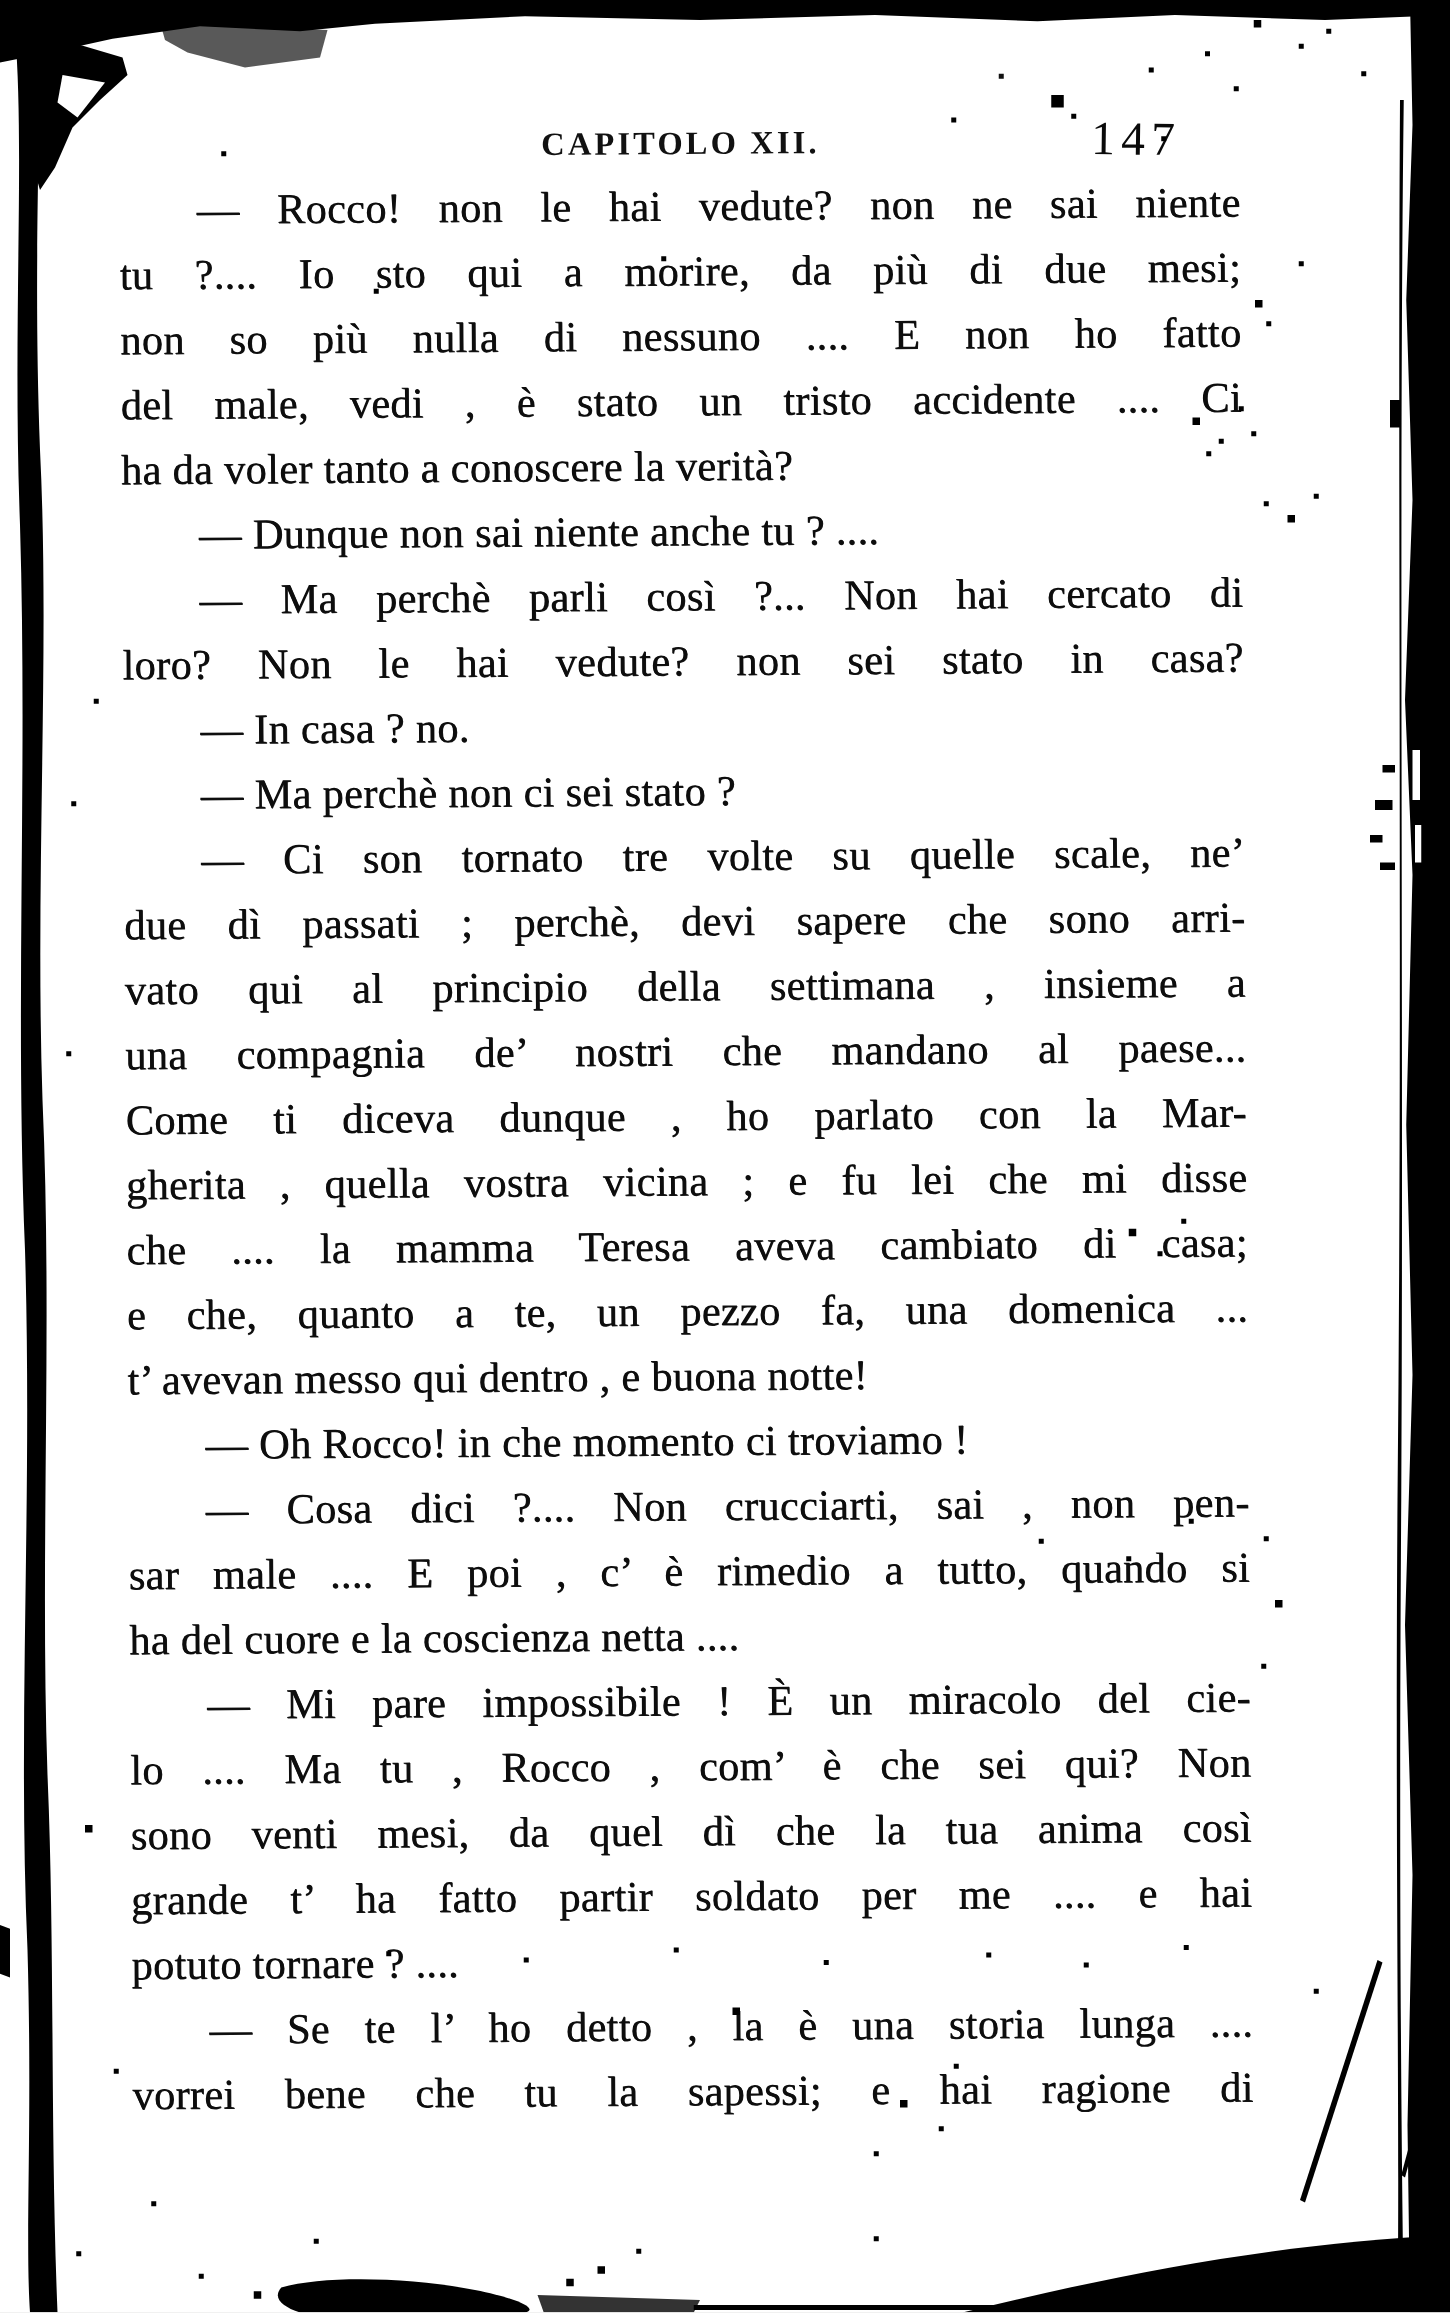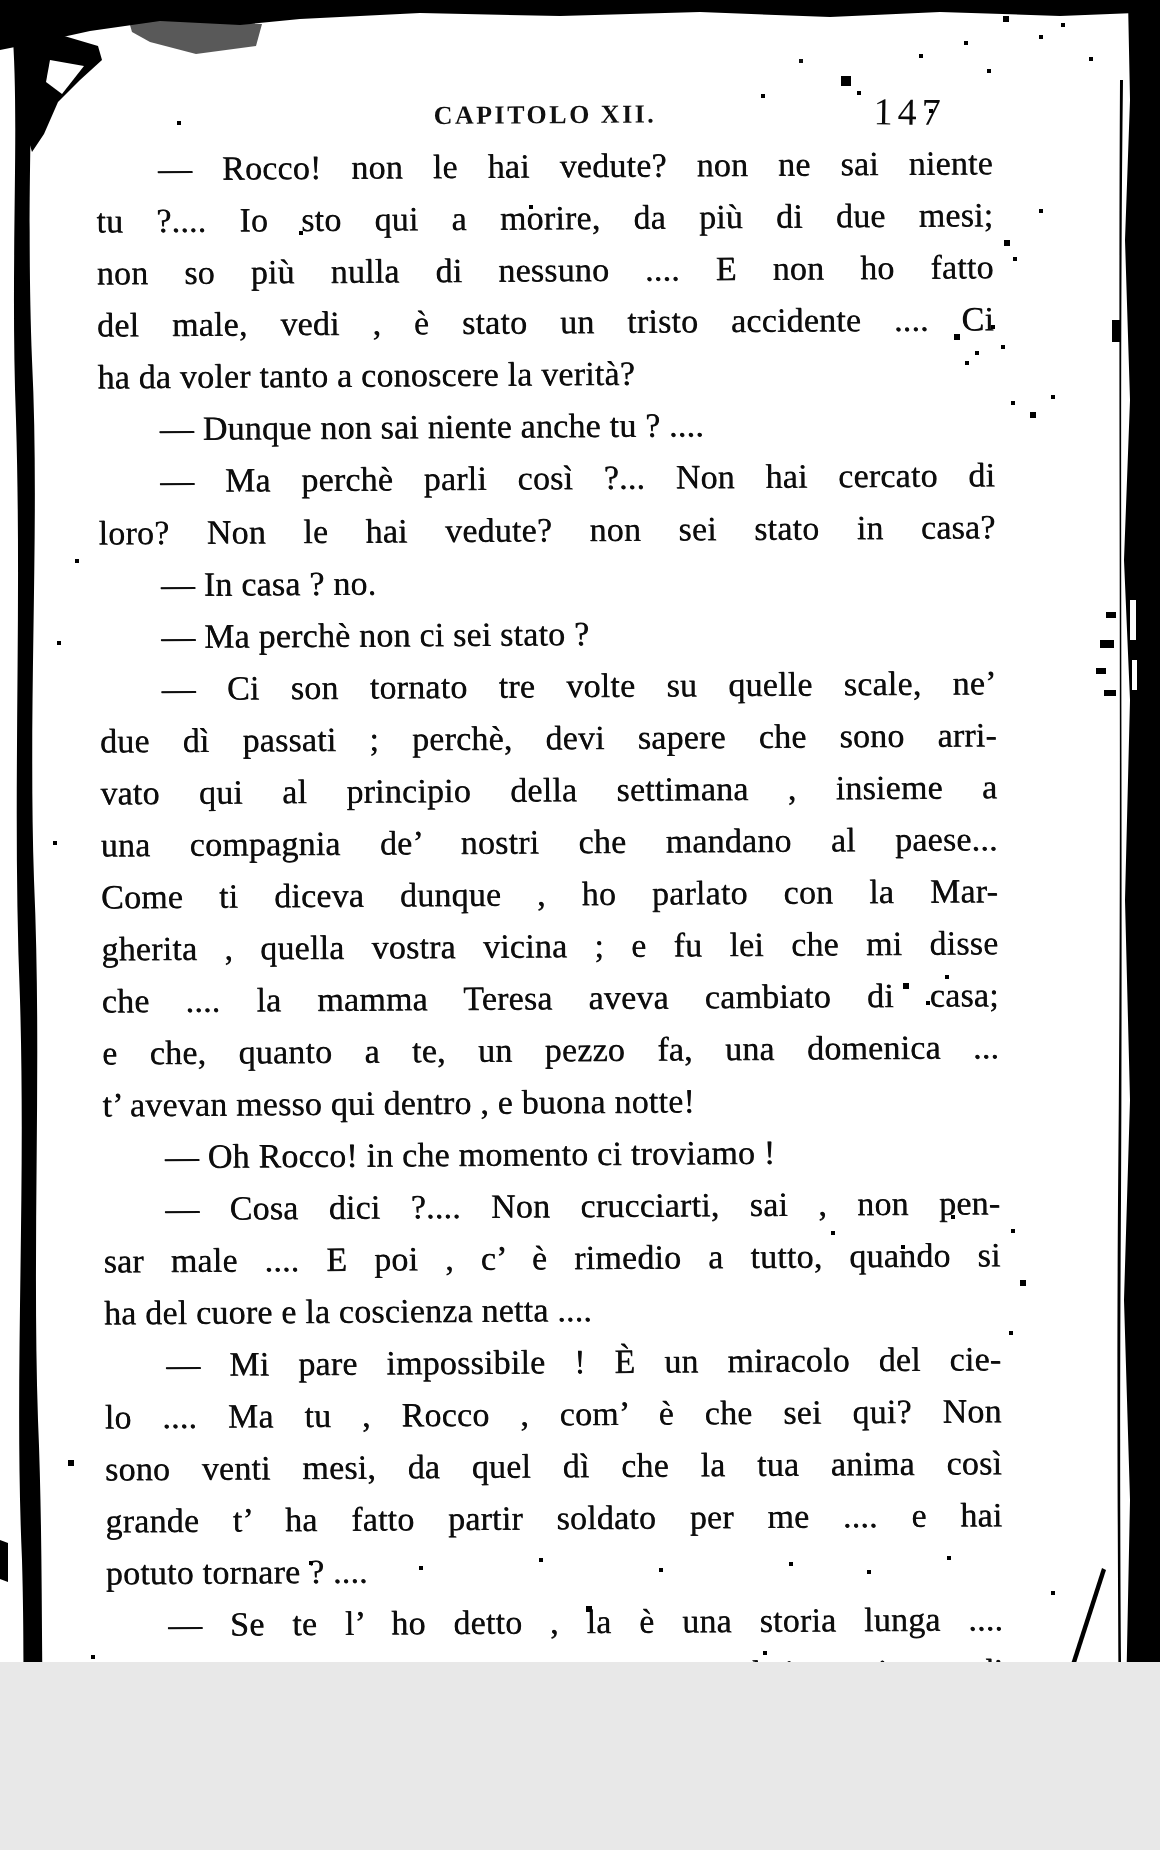--- a/index.html
+++ b/index.html
@@ -1,17 +1,17 @@
 <!DOCTYPE html>
 <html><head>
 <meta charset="utf-8">
 <style>
   html,body{margin:0;padding:0;background:#e8e8e8;}
   .scan{
-    position:relative;width:1160px;height:1662px;background:#ffffff;
+    position:relative;width:1160px;height:1850px;background:#ffffff;
     overflow:hidden;font-family:"Liberation Serif",serif;color:#0b0b0b;
   }
   .content{position:absolute;inset:0;transform:rotate(-0.4deg);transform-origin:50% 45%;}
   .chapter-heading{
     position:absolute;left:438px;top:100px;font-size:26px;letter-spacing:2.5px;
     font-weight:bold;color:#111;white-space:nowrap;
   }
   .page-number{
     position:absolute;left:878px;top:92px;font-size:38px;letter-spacing:5px;
     color:#0a0a0a;transform:rotate(1.2deg);

